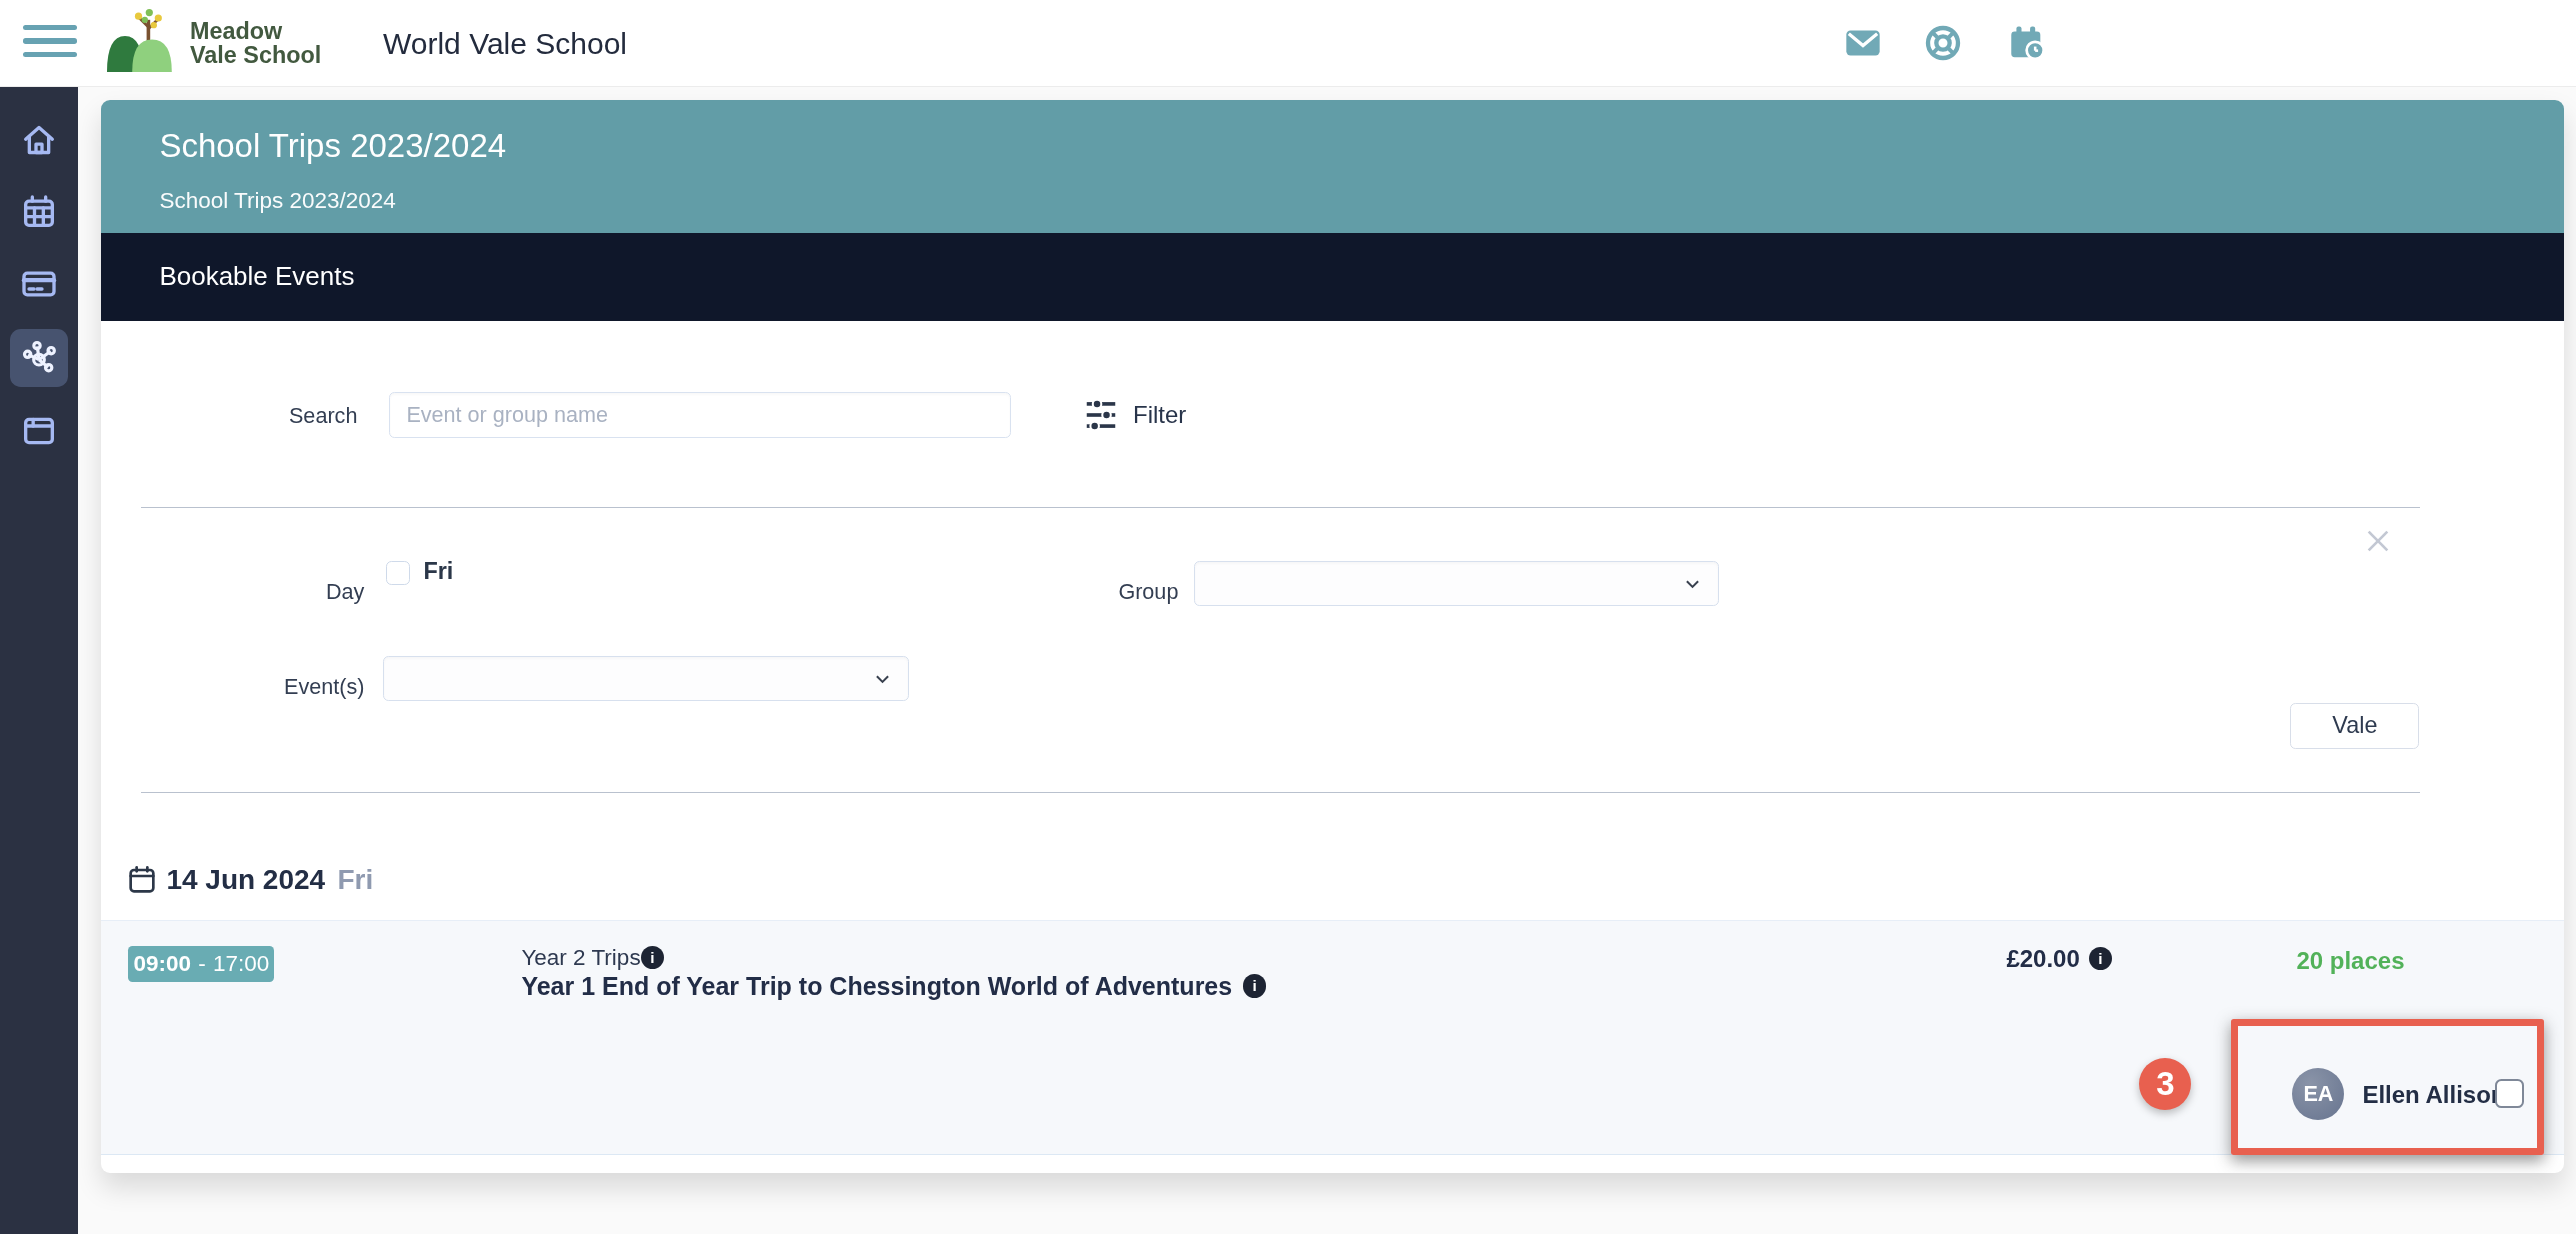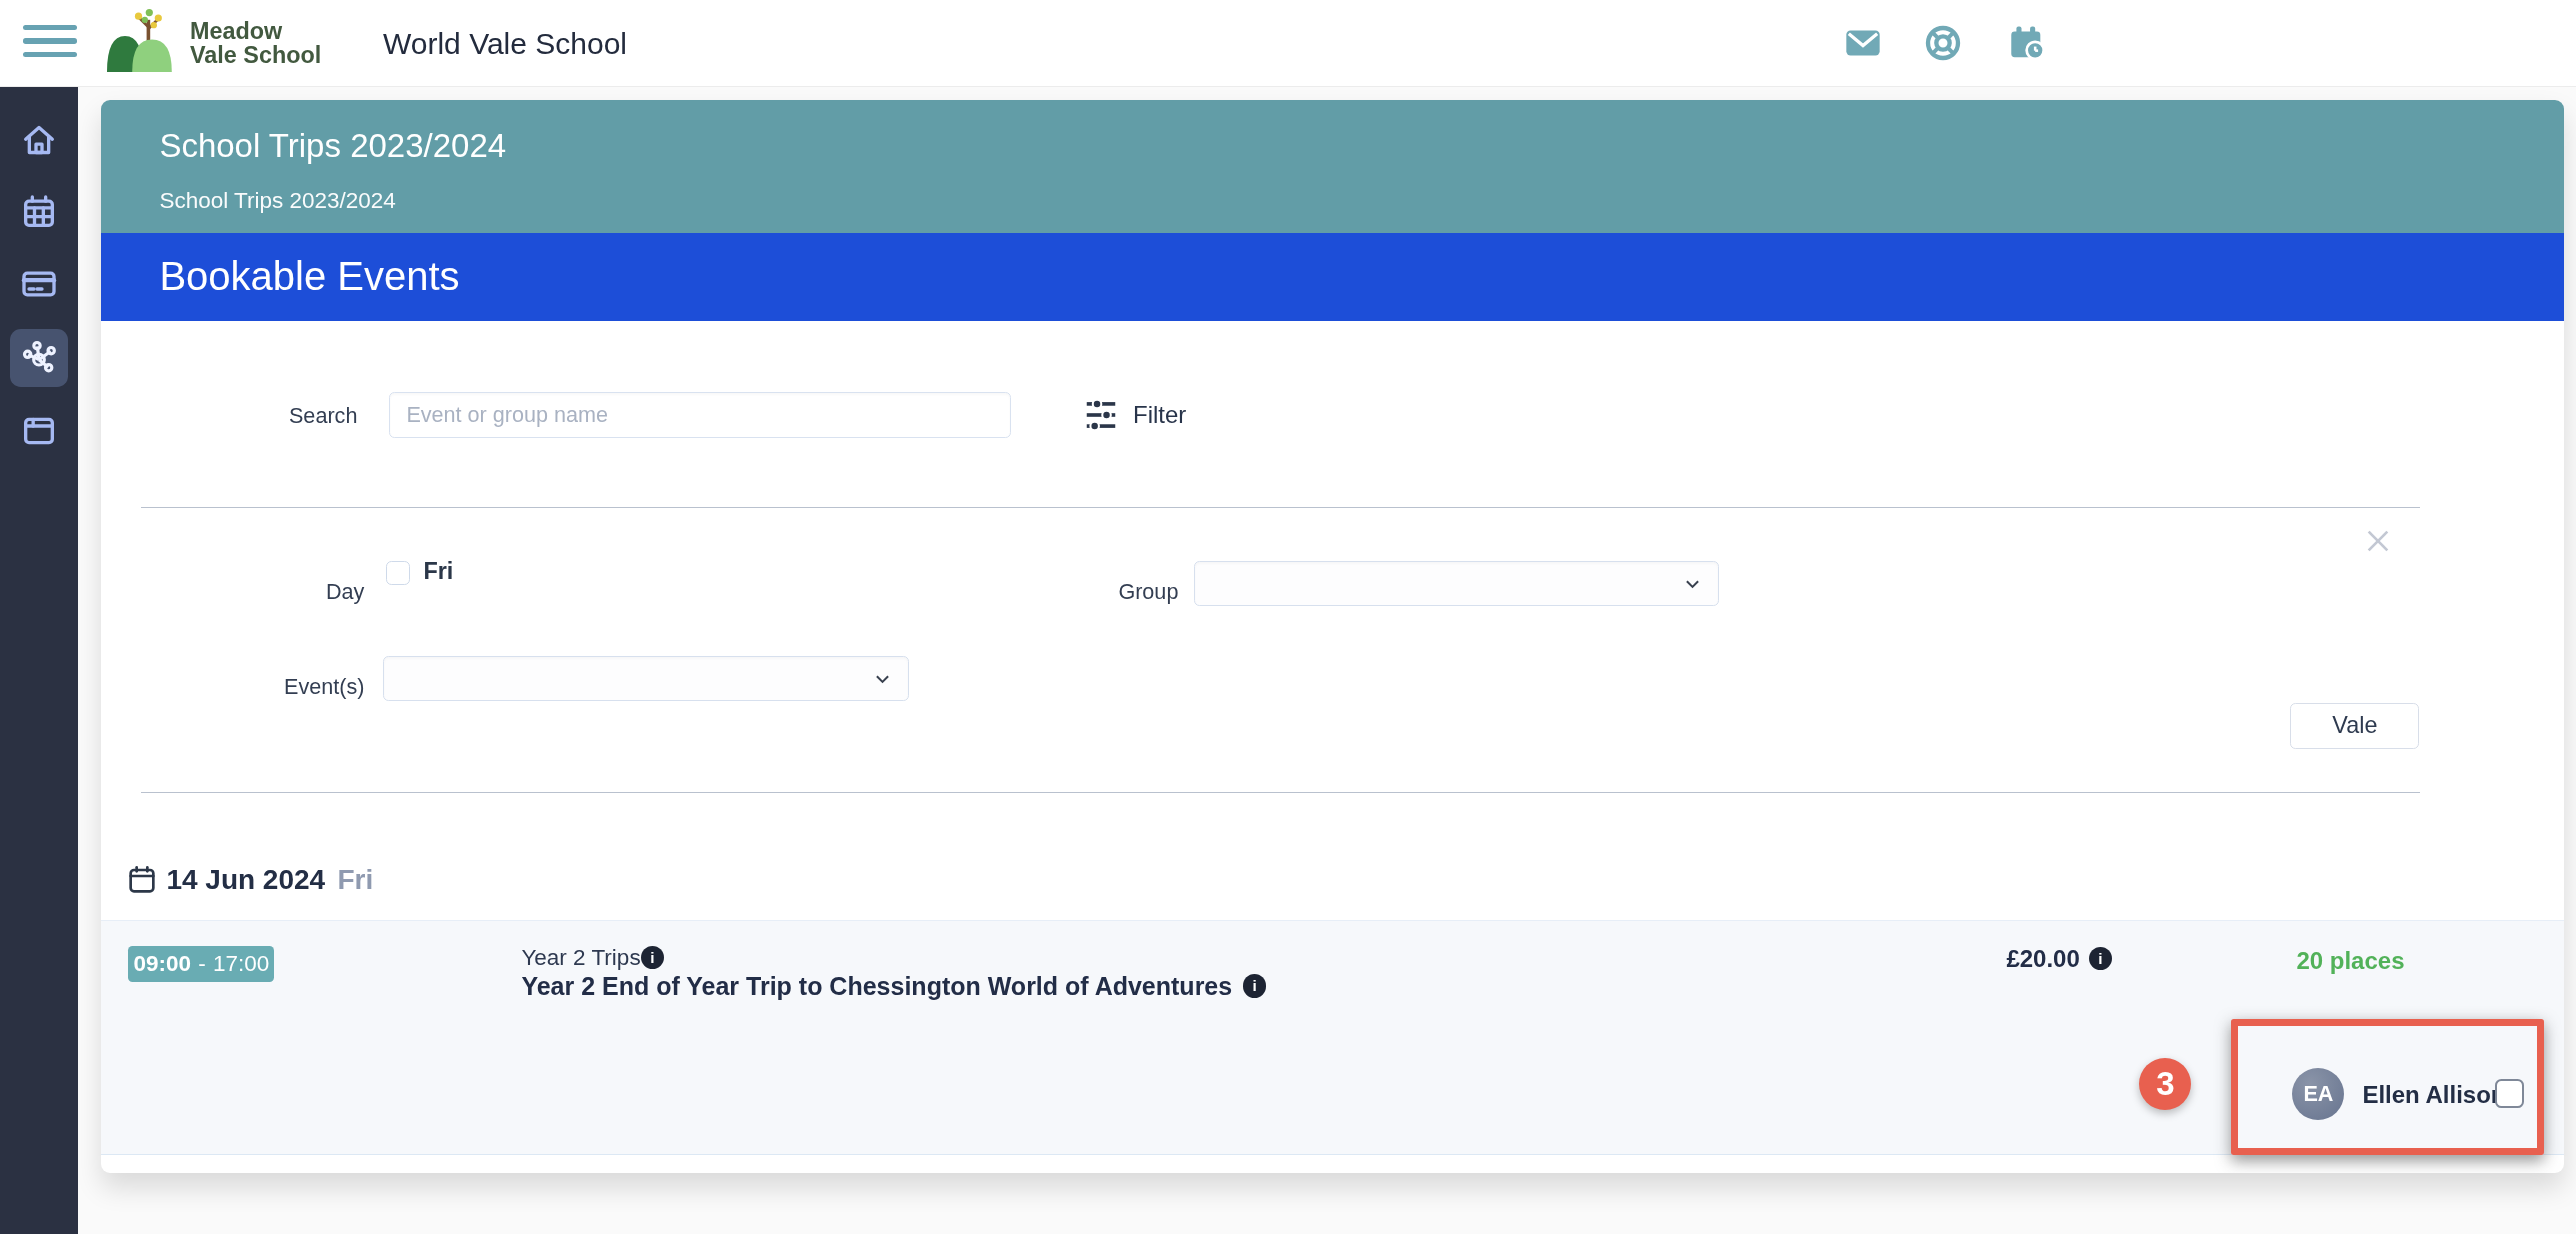--- a/index.html
+++ b/index.html
@@ -26,22 +26,22 @@
   .nav-item svg { stroke:currentColor; }
 
   
   .main { position:absolute; left:78px; top:78px; width:2498px; height:1148px; background:#fafafa; }
   .card { position:absolute; left:23.4px; top:21.6px; width:2463px; height:1073px; background:#ffffff; border-radius:9px;
     box-shadow:0 14.4px 27px rgba(0,0,0,.13); overflow:hidden; }
 
   .banner { position:absolute; left:0; top:0; width:100%; height:133px; background:#629da7; color:#ffffff; }
   .banner-title { position:absolute; left:58px; top:27px; font-size:33px; font-weight:400; }
   .banner-subtitle { position:absolute; left:58px; top:88px; font-size:22.5px; font-weight:400; opacity:.97; }
-  .band { position:absolute; left:0; top:133px; width:100%; height:88px; background:#1d4ed8; color:#ffffff;
-    display:flex; align-items:center; padding-left:58px; font-size:40px; }
+  .band { position:absolute; left:0; top:133px; width:100%; height:88px; background:#0f172a; color:#ffffff;
+    display:flex; align-items:center; padding-left:58px; font-size:26px; }
 
   .form-label { font-size:21.6px; color:#333e52; }
   .search-label { position:absolute; left:108px; top:303px; width:148px; text-align:right; }
   .search-input { position:absolute; left:288px; top:292px; width:622px; height:46px; border:1.8px solid #d9e2f0; border-radius:5.4px;
     font-size:21.6px; padding:0 16px; color:#333e52; outline:none; background:#ffffff; box-shadow:inset 0 1.8px 2.7px rgba(0,0,0,.03); font-family:"Liberation Sans",sans-serif; }
   .search-input::placeholder { color:#a9b2c2; }
   .filter-toggle { position:absolute; left:981px; top:292px; height:46px; display:flex; align-items:center; gap:12.6px; cursor:pointer; }
   .filter-toggle .label { font-size:24px; color:#28344a; }
 
   .divider-thin { position:absolute; left:40px; width:2279px; border-top:1.8px solid #b9c1ce; }
@@ -267,21 +267,21 @@
         <span class="t-start">09:00</span>
         <span>-</span>
         <span>17:00</span>
       </div>
 
       <div class="event-group">
         <span>Year 2 Trips</span>
         <span class="info-icon"></span>
       </div>
       <div class="event-title">
-        <span>Year 2 End of Year Trip to Chessington World of Adventures</span>
+        <span>Year 1 End of Year Trip to Chessington World of Adventures</span>
         <span class="info-icon"></span>
       </div>
 
       <div class="event-price">
         <span>£20.00</span>
         <span class="info-icon"></span>
       </div>
       <div class="event-places">20 places</div>
 
       <div class="attendee-avatar">EA</div>

